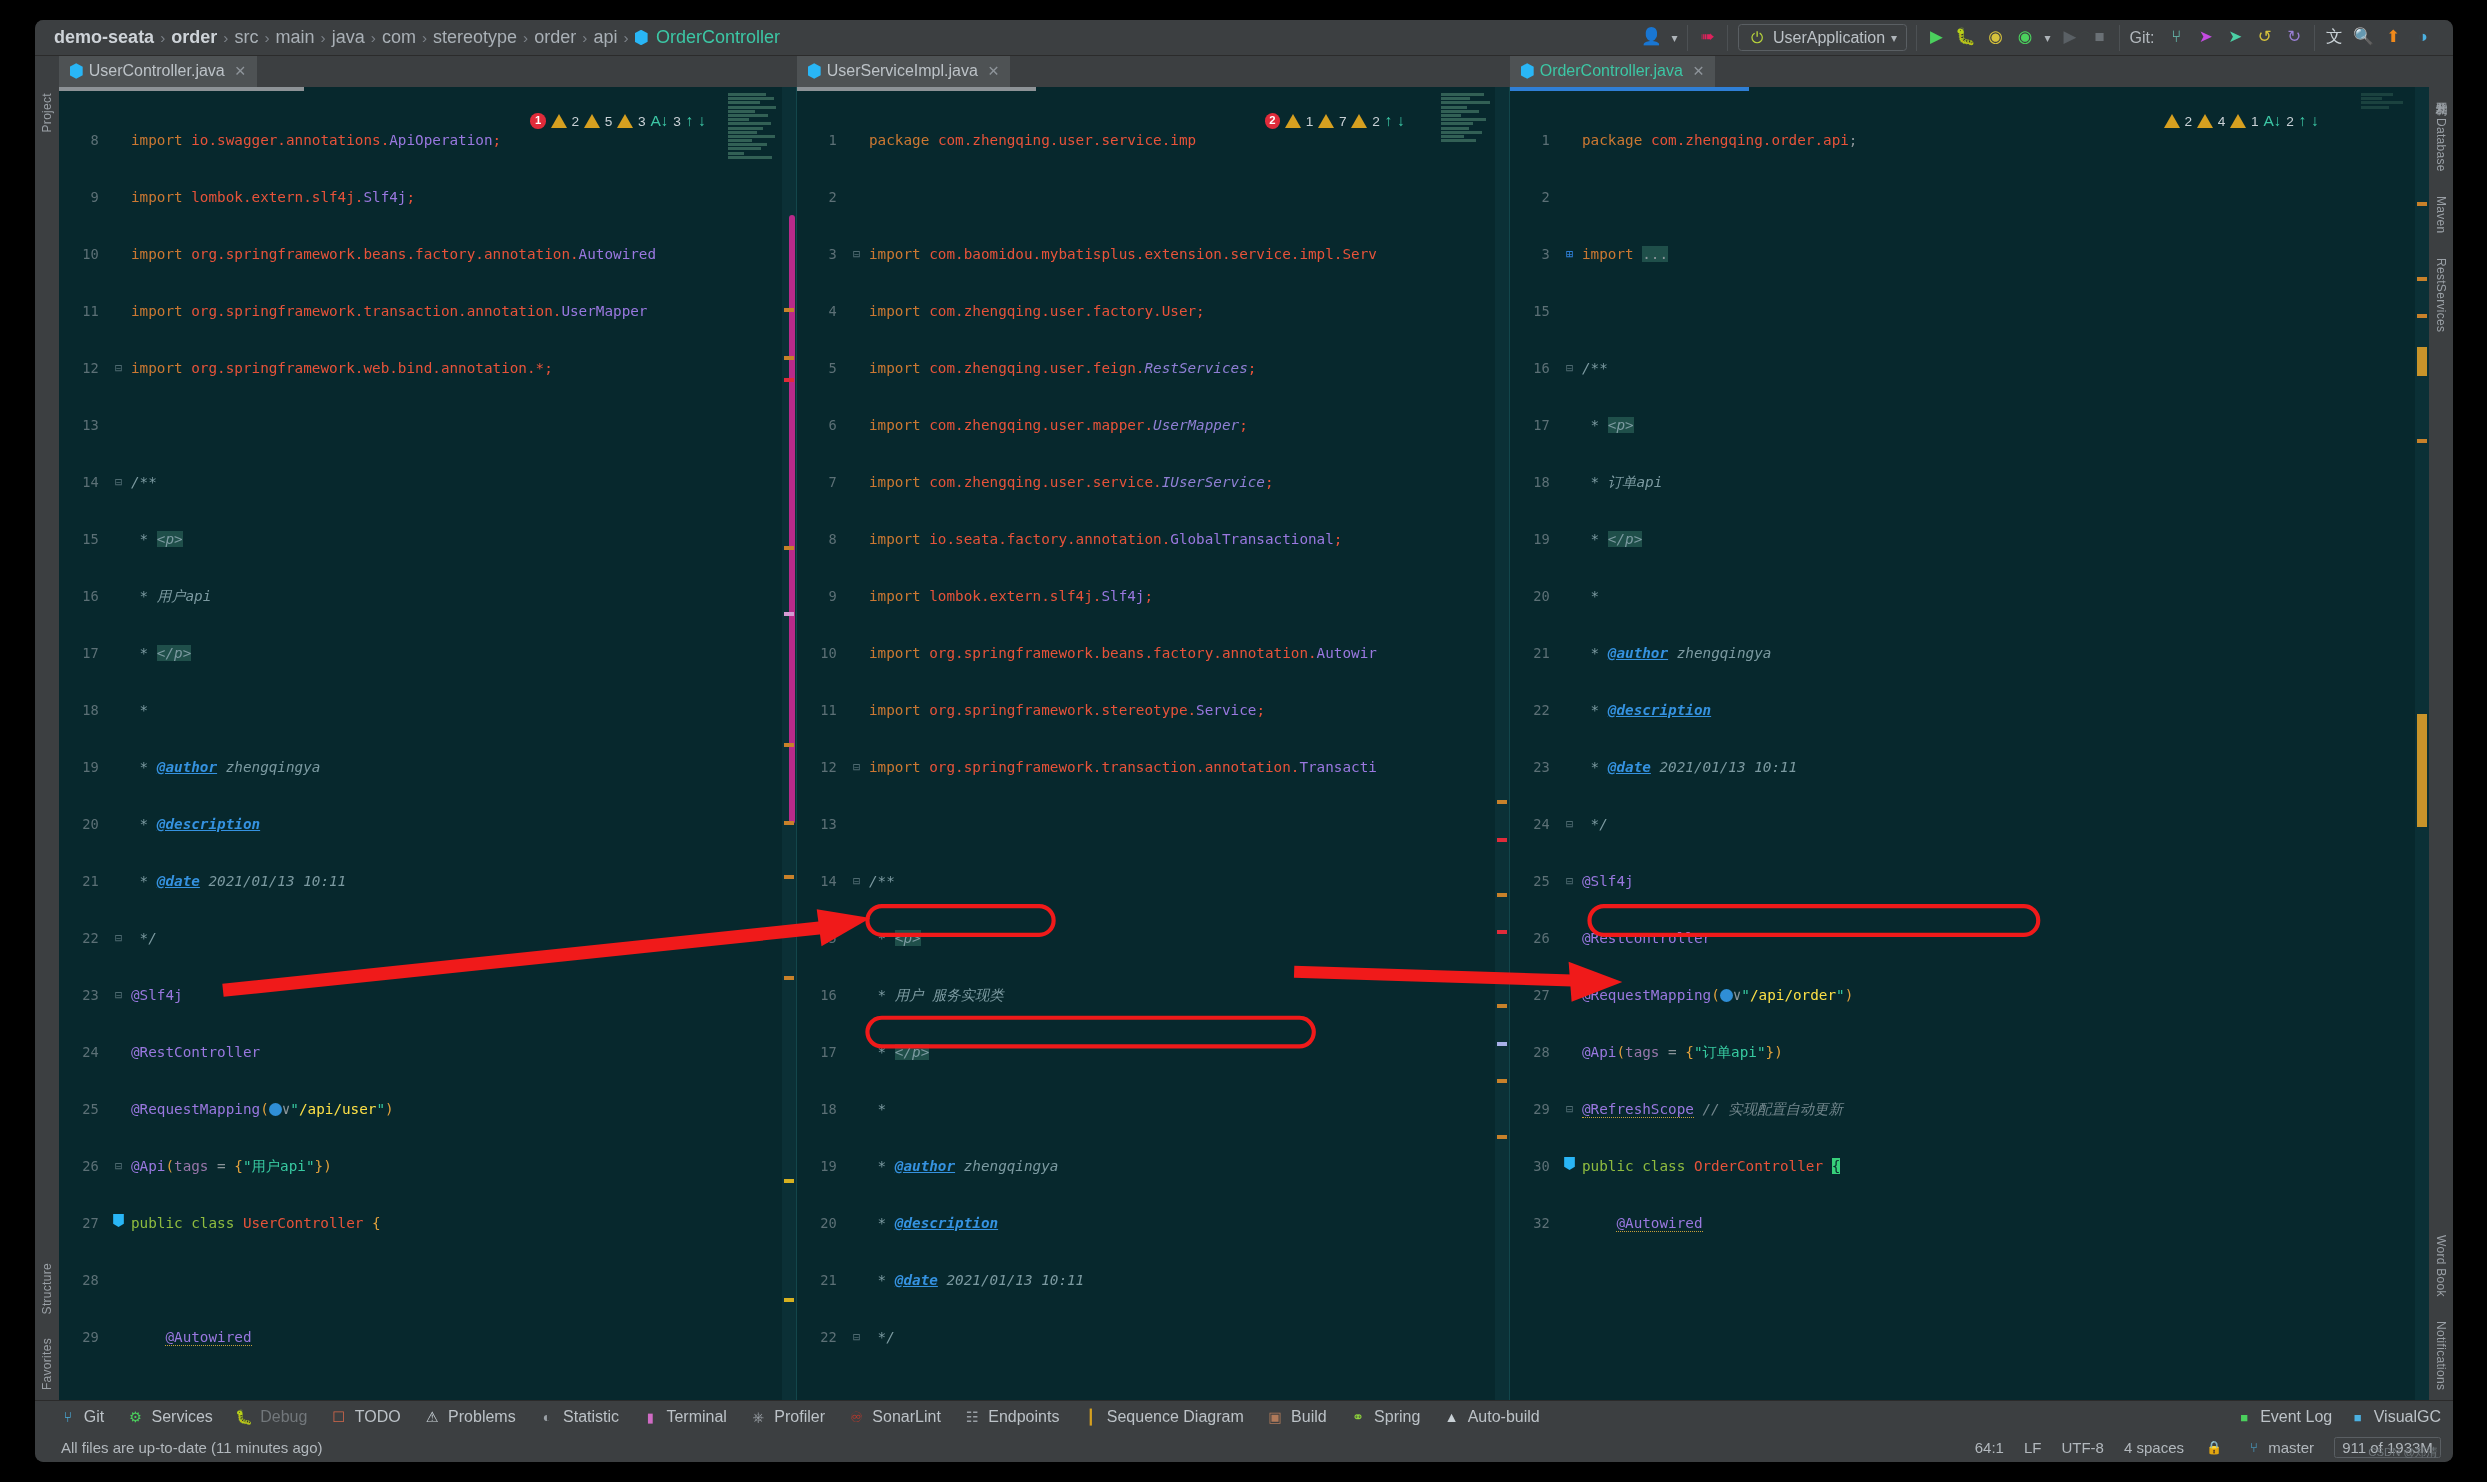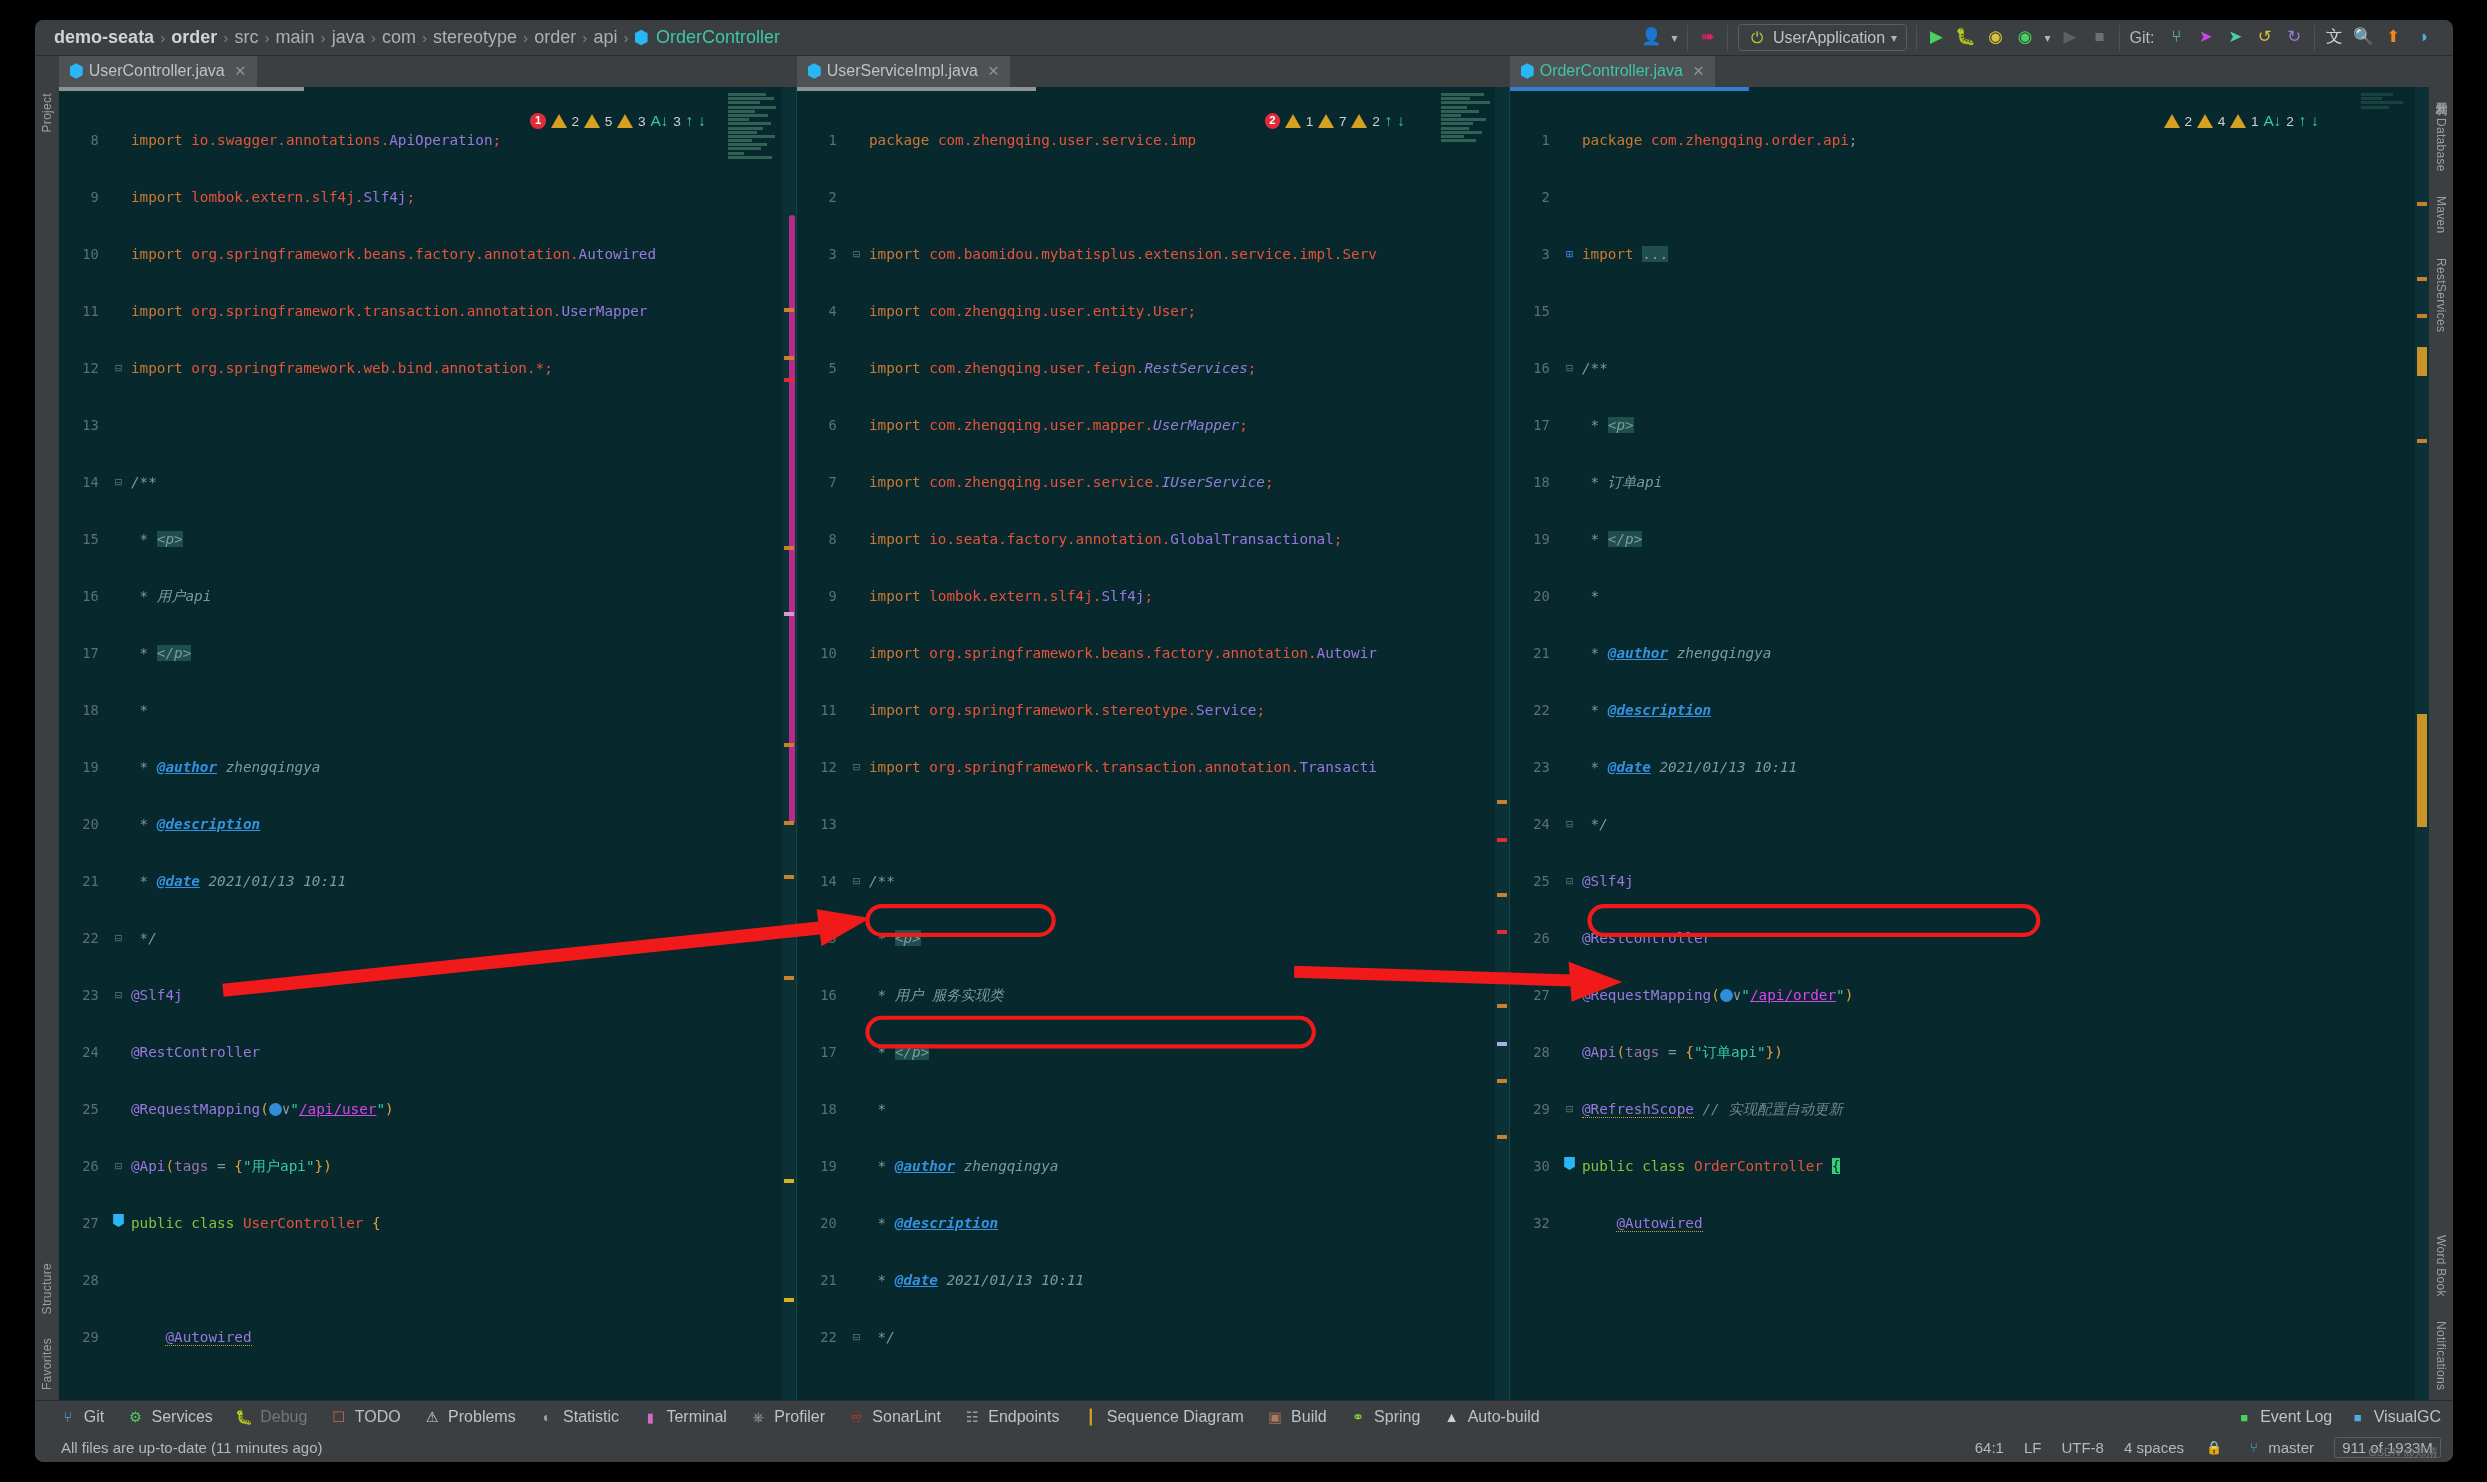--- a/index.html
+++ b/index.html
@@ -95,21 +95,21 @@
   .gut { width:25px; flex:none; color:#4e6a70; font-size:12px; text-align:center; }
   .txt { flex:1; overflow:hidden; }
   
   .kw{color:#cc7832;} .kw2{color:#9876aa;} .ann{color:#9a78e0;}
   .str{color:#37c9a0;}
   .cmt{color:#72868c;font-style:italic;} .jdoc{color:#7c9aa1;font-style:italic;}
   .jtag{color:#3592e0;font-style:italic;font-weight:bold;text-decoration:underline;}
   .typ{color:#e8533a;} .fld{color:#37a7e8;} .grn{color:#8fbc3f;} .pun{color:#e0a03c;}
   .ital{color:#8f7fd4;font-style:italic;}
   .grey{color:#8a9499;}
-  .lnk{color:#d946ef;text-decoration:underline;}
+  .lnk{color:#fde047;}
   .sel{background:#1f4f4a;}
   .greenbrace{background:#37d07a;color:#07282d;}
   .sq-y{border-bottom:1.2px dotted #c8a03a;}
   .globe{display:inline-block;width:13px;height:13px;border-radius:50%;
          background:#2f8ed6;vertical-align:-1.8px;}
   .bkm{display:inline-block;width:10.7px;height:13px;background:#29b6f6;
        clip-path:polygon(0 0,100% 0,100% 75%,50% 100%,0 75%);}
   
   .inspect {
     position:absolute; display:flex; align-items:center; gap:4.8px;
@@ -372,21 +372,21 @@
           <div class="mk" style="top:1211px;background:#d6b020;"></div>
         </div>
       </div>
 
       <div class="pane" style="width:713px;">
         <div class="pane-scroll" style="width:239px;background:#8d9296;"></div>
         <div class="code">
           <div class="ln"><span class="num">1</span><span class="gut"></span><span class="txt"><span class="kw">package</span> <span class="typ">com.zhengqing.user.service.imp</span></span></div>
           <div class="ln"><span class="num">2</span><span class="gut"></span><span class="txt"></span></div>
           <div class="ln"><span class="num">3</span><span class="gut">⊟</span><span class="txt"><span class="kw">import</span> <span class="typ">com.baomidou.mybatisplus.extension.service.impl.Serv</span></span></div>
-          <div class="ln"><span class="num">4</span><span class="gut"></span><span class="txt"><span class="kw">import</span> <span class="typ">com.zhengqing.user.entity.User;</span></span></div>
+          <div class="ln"><span class="num">4</span><span class="gut"></span><span class="txt"><span class="kw">import</span> <span class="typ">com.zhengqing.user.factory.User;</span></span></div>
           <div class="ln"><span class="num">5</span><span class="gut"></span><span class="txt"><span class="kw">import</span> <span class="typ">com.zhengqing.user.feign.</span><span class="ital">RestServices</span><span class="typ">;</span></span></div>
           <div class="ln"><span class="num">6</span><span class="gut"></span><span class="txt"><span class="kw">import</span> <span class="typ">com.zhengqing.user.mapper.</span><span class="ital">UserMapper</span><span class="typ">;</span></span></div>
           <div class="ln"><span class="num">7</span><span class="gut"></span><span class="txt"><span class="kw">import</span> <span class="typ">com.zhengqing.user.service.</span><span class="ital">IUserService</span><span class="typ">;</span></span></div>
           <div class="ln"><span class="num">8</span><span class="gut"></span><span class="txt"><span class="kw">import</span> <span class="typ">io.seata.factory.annotation.</span><span class="ann">GlobalTransactional</span><span class="typ">;</span></span></div>
           <div class="ln"><span class="num">9</span><span class="gut"></span><span class="txt"><span class="kw">import</span> <span class="typ">lombok.extern.slf4j.</span><span class="ann">Slf4j</span><span class="typ">;</span></span></div>
           <div class="ln"><span class="num">10</span><span class="gut"></span><span class="txt"><span class="kw">import</span> <span class="typ">org.springframework.beans.factory.annotation.</span><span class="ann">Autowir</span></span></div>
           <div class="ln"><span class="num">11</span><span class="gut"></span><span class="txt"><span class="kw">import</span> <span class="typ">org.springframework.stereotype.</span><span class="ann">Service</span><span class="typ">;</span></span></div>
           <div class="ln"><span class="num">12</span><span class="gut">⊟</span><span class="txt"><span class="kw">import</span> <span class="typ">org.springframework.transaction.annotation.</span><span class="ann">Transacti</span></span></div>
           <div class="ln"><span class="num">13</span><span class="gut"></span><span class="txt"></span></div>
           <div class="ln"><span class="num">14</span><span class="gut">⊟</span><span class="txt"><span class="jdoc">/**</span></span></div>

